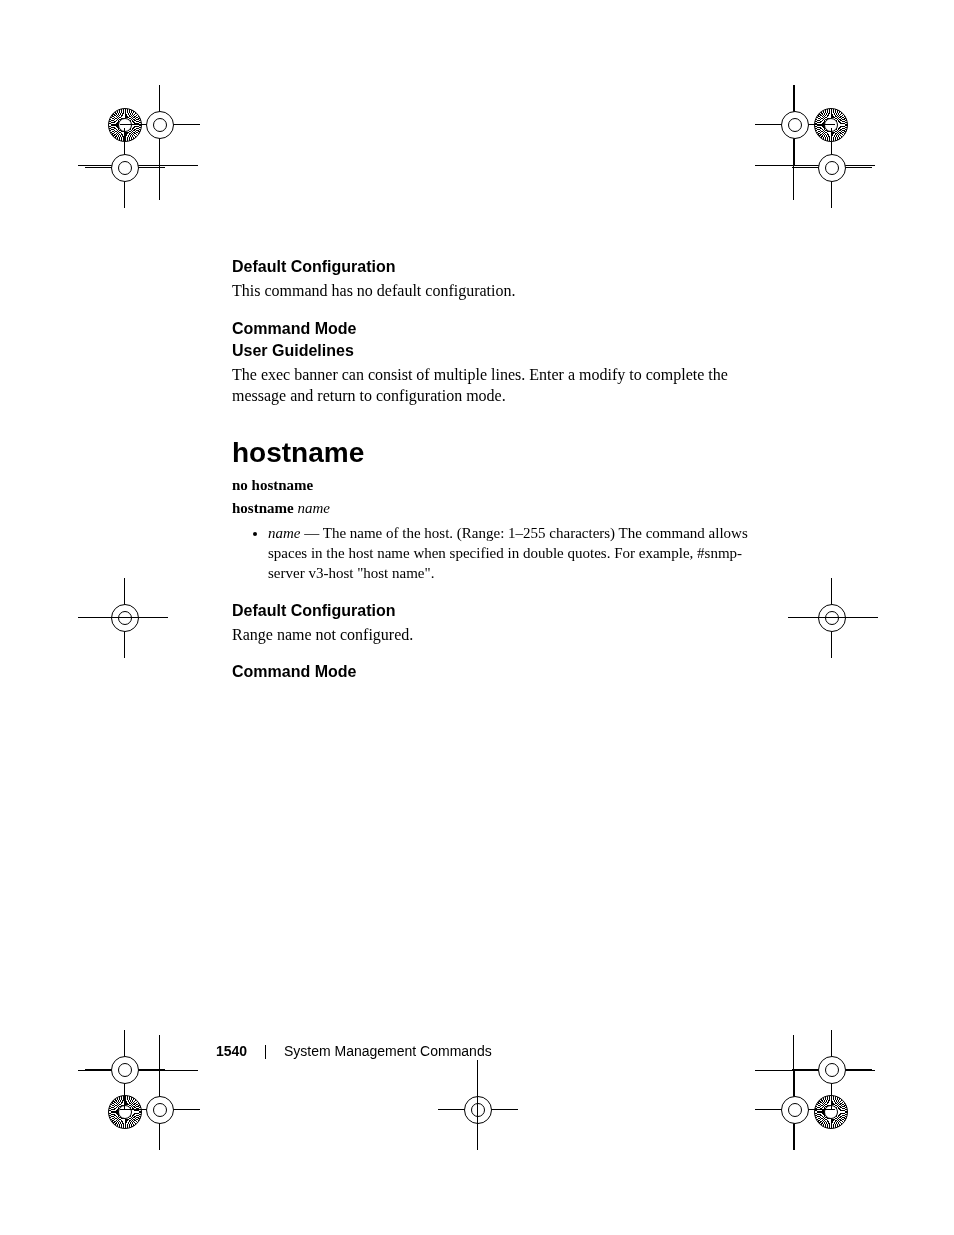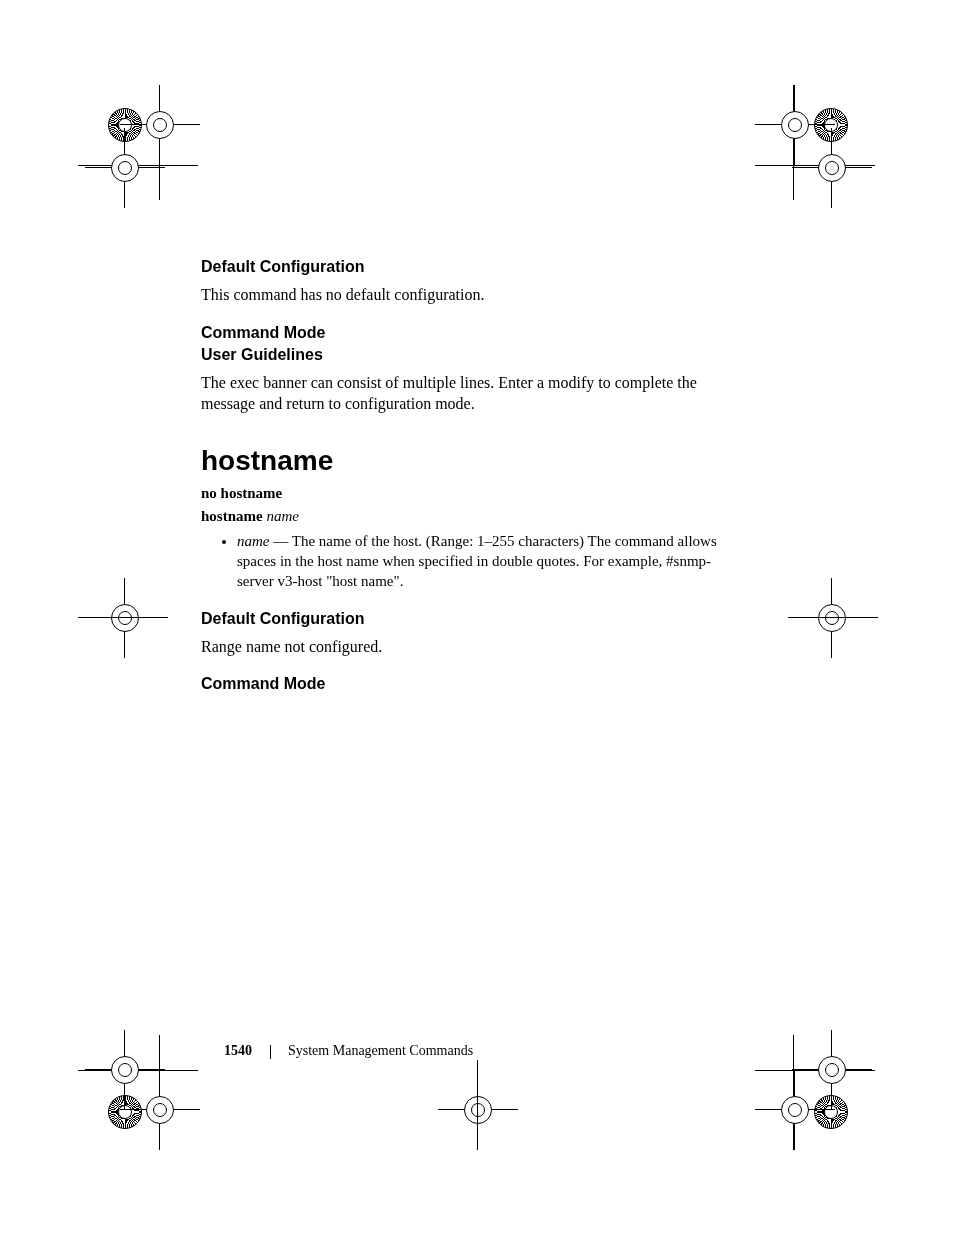--- a/index.html
+++ b/index.html
@@ -7,35 +7,35 @@
     padding: 0;
     width: 954px;
     height: 1235px;
     position: relative;
     font-family: Georgia, 'Times New Roman', serif;
     color: #000;
     background: #fff;
   }
   .content {
     position: absolute;
-    left: 201px;
+    left: 232px;
     top: 258px;
     width: 540px;
   }
   .section-heading {
     font-family: Arial, Helvetica, sans-serif;
     font-weight: bold;
     font-size: 16px;
     margin: 0 0 4px 0;
   }
   .body-text {
     font-family: Georgia, 'Times New Roman', serif;
     font-size: 16px;
     line-height: 1.35;
-    margin: 8px 0 18px 0;
+    margin: 0 0 18px 0;
   }
   .command-title {
     font-family: Arial, Helvetica, sans-serif;
     font-weight: bold;
     font-size: 28px;
     margin: 30px 0 8px 0;
   }
   .syntax-line {
     font-family: Georgia, 'Times New Roman', serif;
     font-size: 15px;
@@ -48,23 +48,23 @@
     padding-left: 36px;
   }
   ul.bullet li {
     font-family: Georgia, 'Times New Roman', serif;
     font-size: 15px;
     line-height: 1.35;
     list-style-type: disc;
   }
   .footer {
     position: absolute;
-    left: 224px;
+    left: 216px;
     top: 1043px;
-    font-family: Liberation Serif, serif;
+    font-family: Liberation Sans, sans-serif;
     font-size: 14px;
   }
   .footer .pagenum {
     font-weight: bold;
     margin-right: 14px;
   }
   .footer .divider {
     display: inline-block;
     border-left: 1px solid #000;
     height: 14px;

